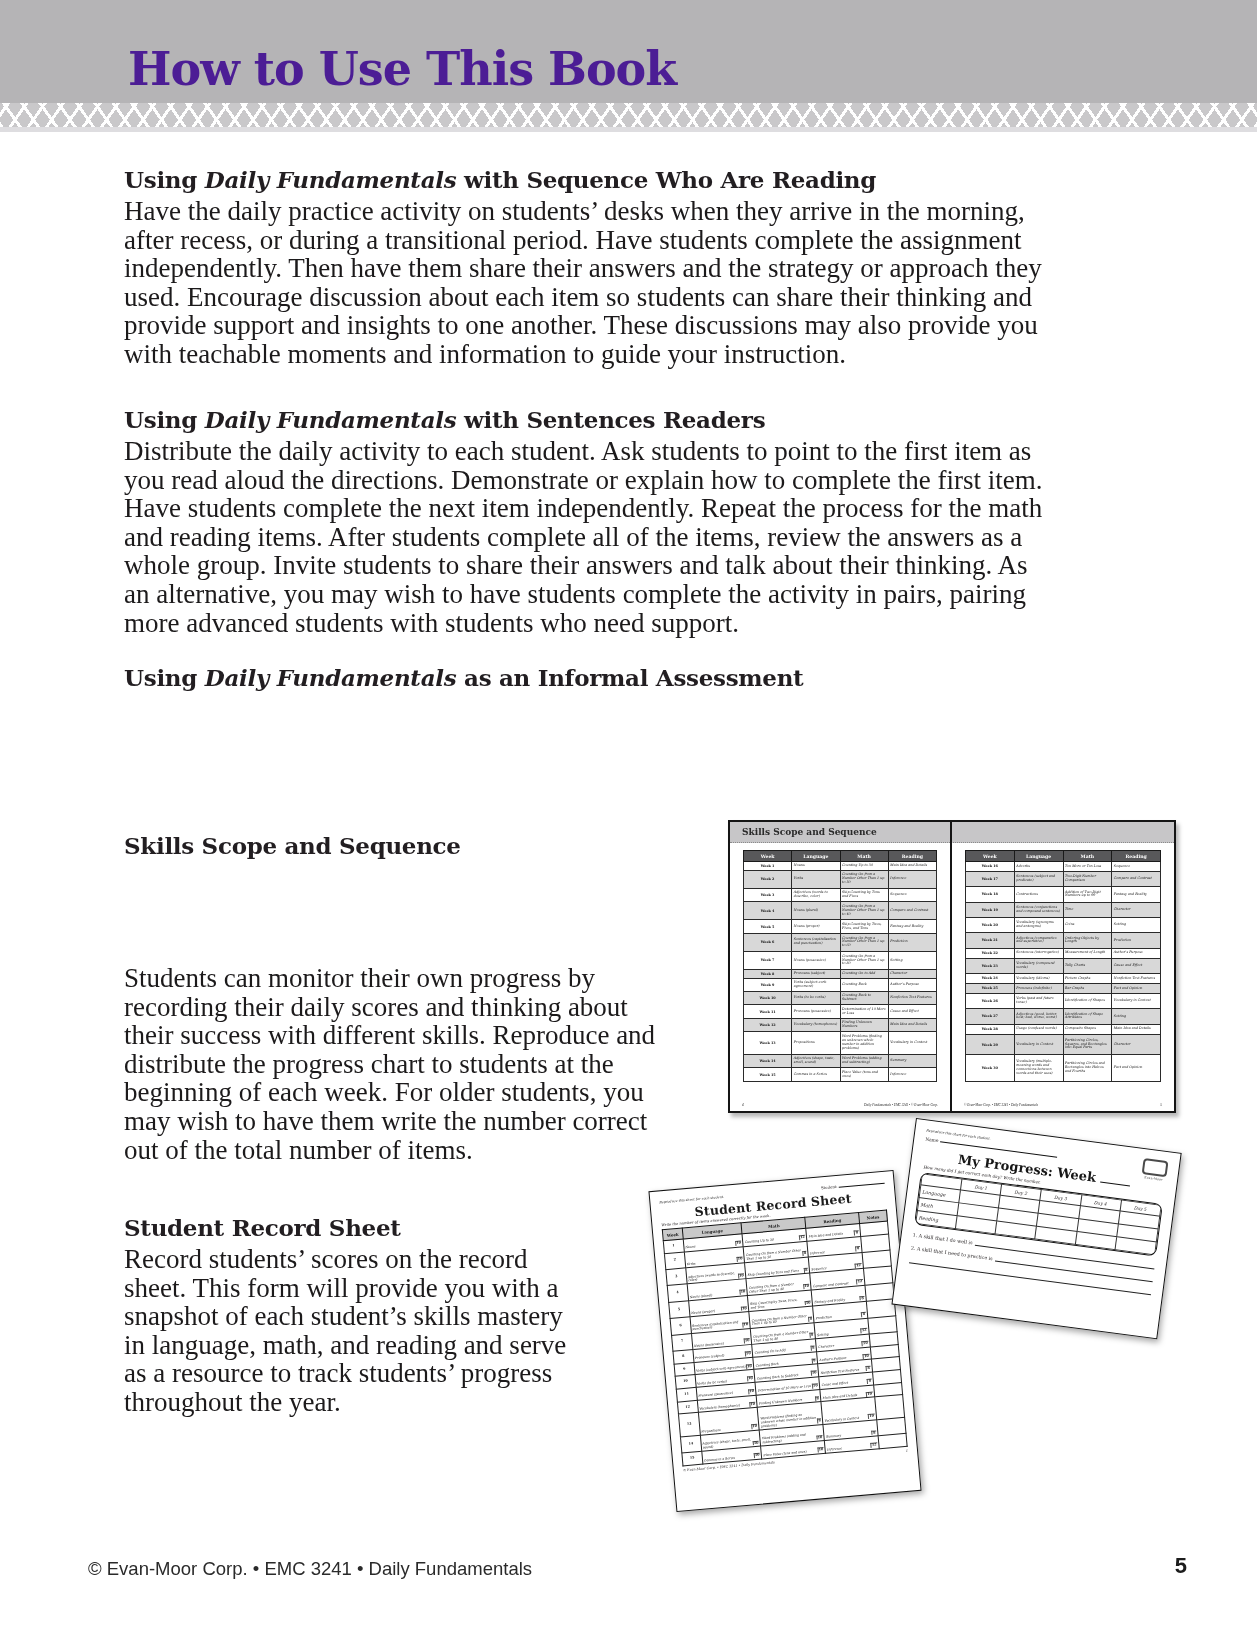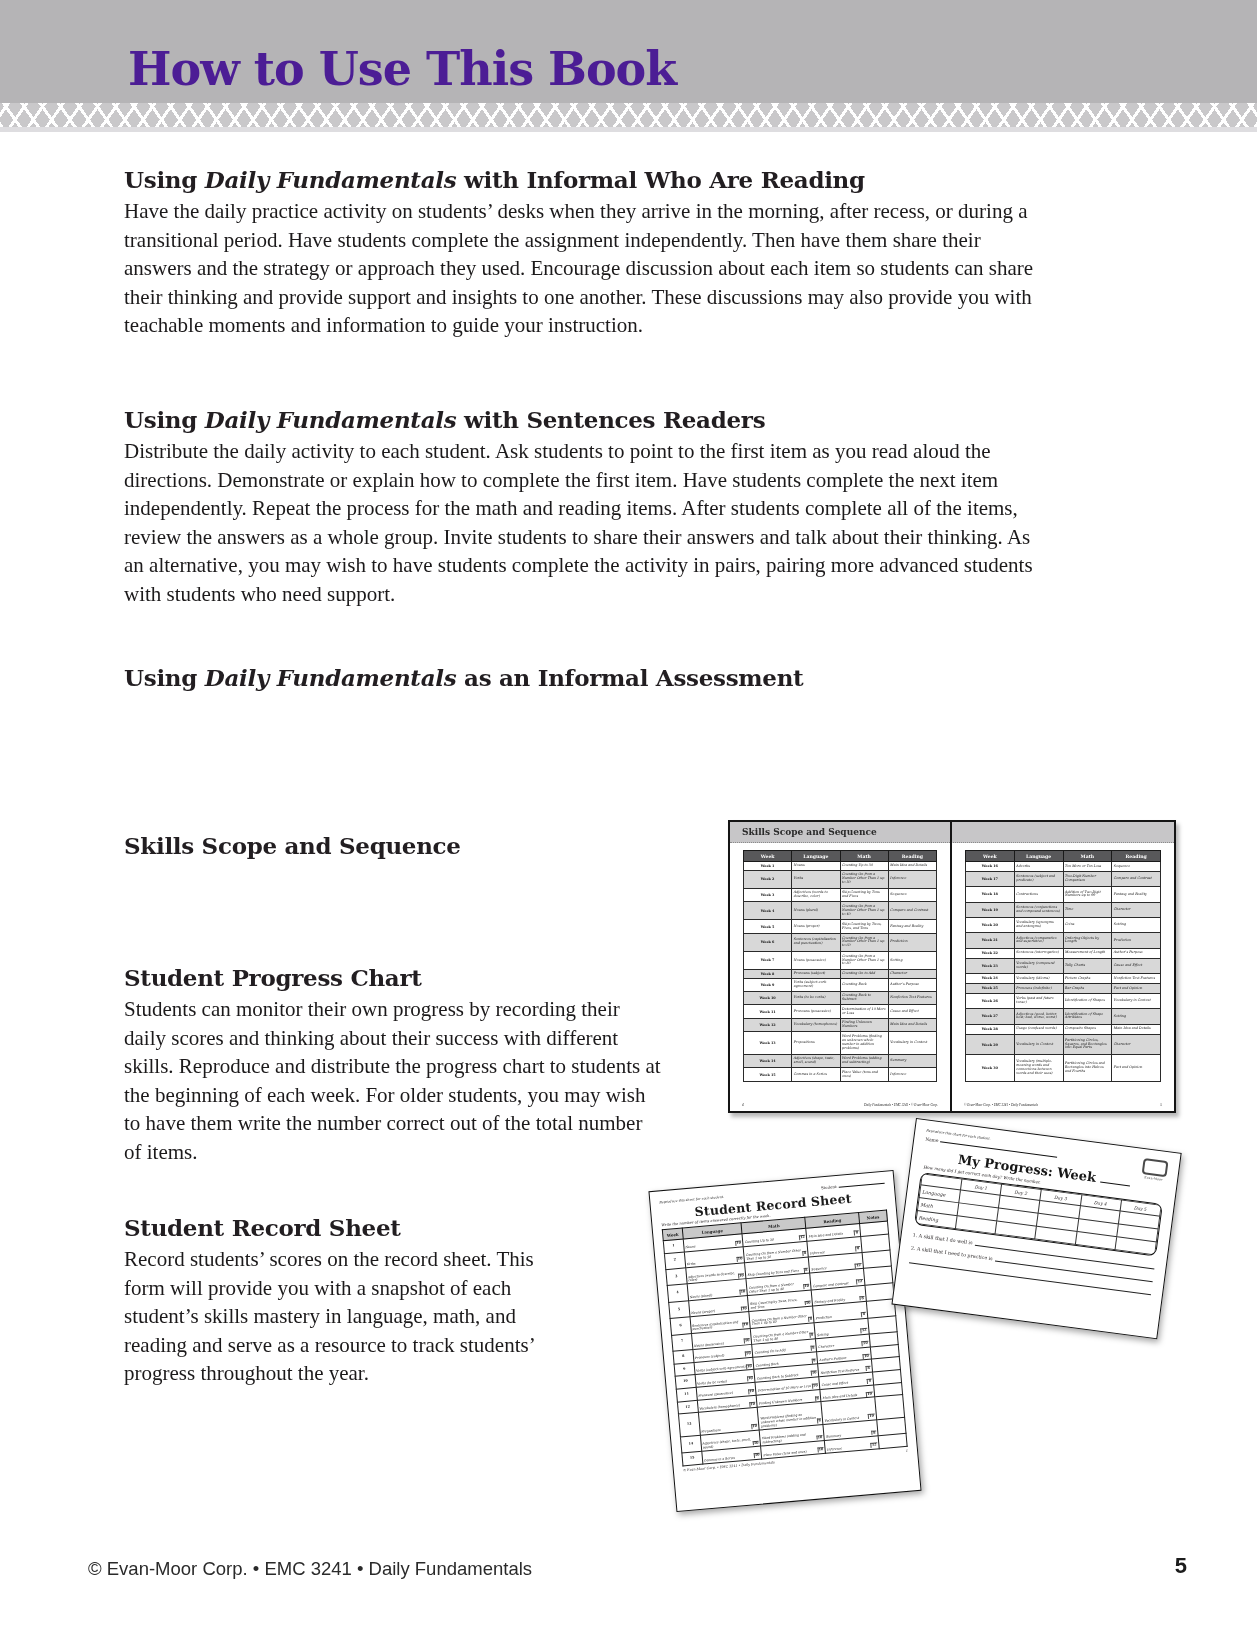--- a/index.html
+++ b/index.html
@@ -23,21 +23,21 @@
   }
   .hatch-sub{position:absolute;top:127px;left:0;width:100%;height:5px;background:#dedde0;}
 
   
   .sec{position:absolute;left:124px;}
   .sec h3{
     margin:0 0 4px 0;font-family:"DejaVu Serif", serif;font-weight:bold;
     font-size:23px;line-height:27px;color:#221e21;letter-spacing:-0.3px;
   }
   .sec h3 em{font-style:italic;}
-  .sec p{margin:0;font-size:21px;line-height:28.6px;color:#1c1a1b;}
+  .sec p{margin:0;font-size:27px;line-height:28.6px;color:#1c1a1b;}
 
   
   .spread{
     position:absolute;left:728px;top:820px;width:448px;height:293px;
     background:#ffffff;border:2px solid #151515;box-sizing:border-box;
     box-shadow:3px 4px 4px rgba(0,0,0,0.28);display:flex;
   }
   .spread-band{
     position:absolute;top:0;left:0;right:0;height:20px;background:#c7c6c8;
     border-bottom:1px dotted #8a8a8a;z-index:0;
@@ -137,39 +137,38 @@
 </head>
 <body>
 
 <div class="band">
   <h1>How to Use This Book</h1>
 </div>
 <div class="hatch"></div>
 <div class="hatch-sub"></div>
 
 <section class="sec" style="top:166px;width:925px">
-  <h3><span>Using </span><em>Daily Fundamentals</em><span> with Informal Who Are Reading</span></h3>
+  <h3><span>Using </span><em>Daily Fundamentals</em><span> with Sequence Who Are Reading</span></h3>
   <p>Have the daily practice activity on students’ desks when they arrive in the morning, after recess, or during a transitional period. Have students complete the assignment independently. Then have them share their answers and the strategy or approach they used. Encourage discussion about each item so students can share their thinking and provide support and insights to one another. These discussions may also provide you with teachable moments and information to guide your instruction.</p>
 </section>
 
 <section class="sec" style="top:406px;width:930px">
   <h3><span>Using </span><em>Daily Fundamentals</em><span> with Sentences Readers</span></h3>
   <p>Distribute the daily activity to each student. Ask students to point to the first item as you read aloud the directions. Demonstrate or explain how to complete the first item. Have students complete the next item independently. Repeat the process for the math and reading items. After students complete all of the items, review the answers as a whole group. Invite students to share their answers and talk about their thinking. As an alternative, you may wish to have students complete the activity in pairs, pairing more advanced students with students who need support.</p>
 </section>
 
 <section class="sec" style="top:664px;width:925px">
   <h3><span>Using </span><em>Daily Fundamentals</em><span> as an Informal Assessment</span></h3>
 </section>
 
 <section class="sec" style="top:832px;width:462px">
   <h3>Skills Scope and Sequence</h3>
 </section>
 
 <section class="sec" style="top:964px;width:540px">
-  <h3>Student Progress Chart</h3>
   <p>Students can monitor their own progress by recording their daily scores and thinking about their success with different skills. Reproduce and distribute the progress chart to students at the beginning of each week. For older students, you may wish to have them write the number correct out of the total number of items.</p>
 </section>
 
 <section class="sec" style="top:1214px;width:445px">
   <h3>Student Record Sheet</h3>
   <p>Record students’ scores on the record sheet. This form will provide you with a snapshot of each student’s skills mastery in language, math, and reading and serve as a resource to track students’ progress throughout the year.</p>
 </section>
 
 <div class="spread">
   <div class="spread-band">

